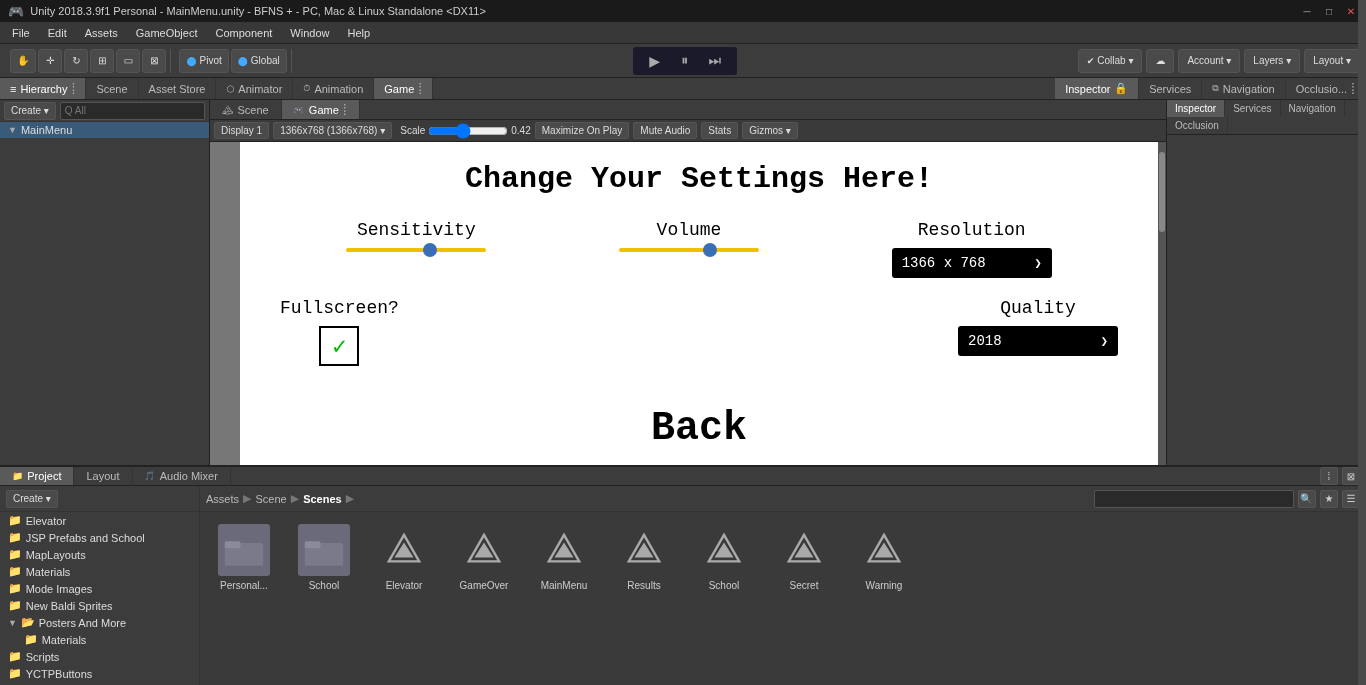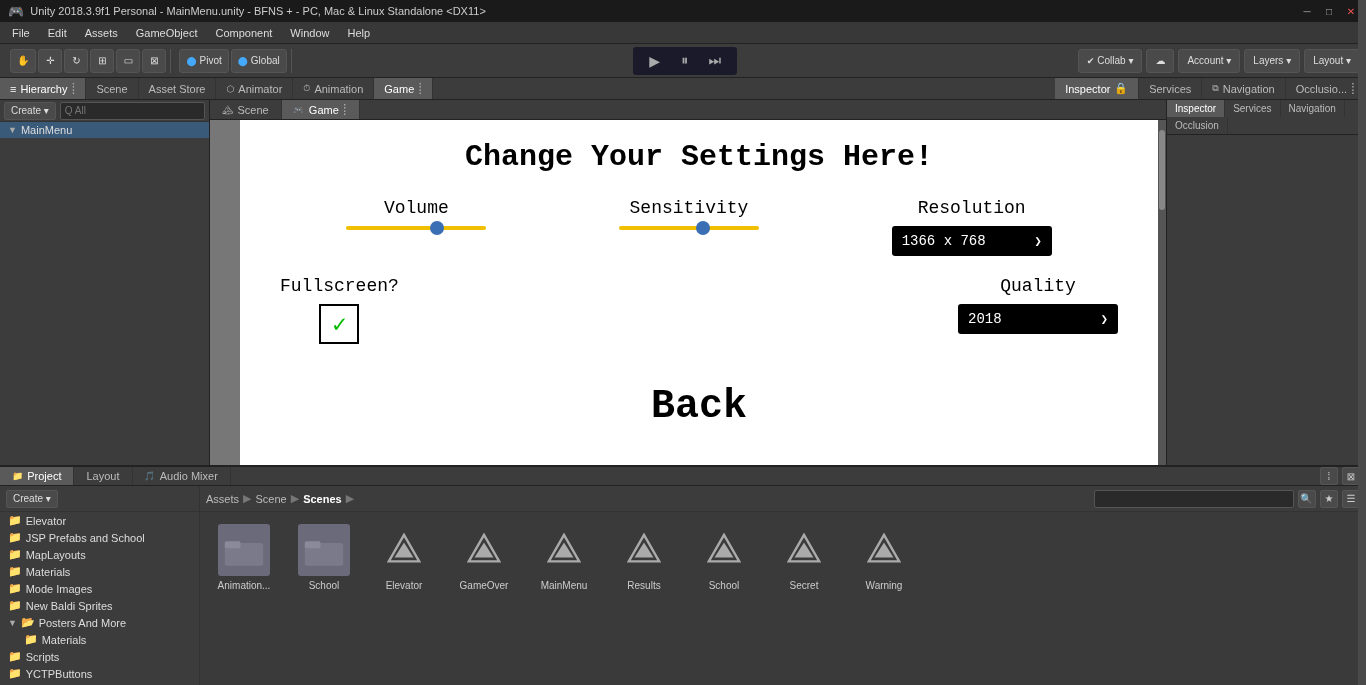--- a/index.html
+++ b/index.html
@@ -648,39 +648,52 @@
         <div class="sg-tab">
           <span style="font-size:9px;">🏔</span>
           <span>Scene</span>
         </div>
         <div class="sg-tab sg-tab-active">
           <span style="font-size:9px;">🎮</span>
           <span>Game</span>
           <span class="dot-menu">⁞</span>
         </div>
       </div>
+      <div id="scene-gizmos-bar">
+        <div class="gizmo-item">Display 1</div>
+        <div class="gizmo-item">1366x768 (1366x768) ▾</div>
+        <div style="display:flex; align-items:center; gap:3px; margin-left:4px;">
+          <span>Scale</span>
+          <input type="range" min="0" max="1" step="0.01" value="0.42" style="width: 80px; height: 12px;">
+          <span>0.42</span>
+        </div>
+        <div class="gizmo-item">Maximize On Play</div>
+        <div class="gizmo-item">Mute Audio</div>
+        <div class="gizmo-item">Stats</div>
+        <div class="gizmo-item">Gizmos ▾</div>
+      </div>
 
       <div id="game-viewport">
         <div style="width:30px; background:#777;"></div>
         <div id="game-content">
           <div id="settings-ui">
             <div id="settings-title">Change Your Settings Here!</div>
             <div id="settings-row1">
 
               <div class="setting-group">
+                <div class="setting-label">Sensitivity</div>
+                <div class="slider-track">
+                  <div class="slider-thumb" style="left: calc(60% - 7px);"></div>
+                </div>
+              </div>
+
+              <div class="setting-group">
                 <div class="setting-label">Volume</div>
                 <div class="slider-track">
                   <div class="slider-thumb" style="left: calc(65% - 7px);"></div>
-                </div>
-              </div>
-
-              <div class="setting-group">
-                <div class="setting-label">Sensitivity</div>
-                <div class="slider-track">
-                  <div class="slider-thumb" style="left: calc(60% - 7px);"></div>
                 </div>
               </div>
 
               <div class="setting-group">
                 <div class="setting-label">Resolution</div>
                 <div class="dropdown-btn">
                   <span>1366 x 768</span>
                   <span class="dropdown-arrow">❯</span>
                 </div>
               </div>
@@ -822,21 +835,21 @@
         </div>
         <div id="project-icons">
 
           <div class="proj-item">
             <div class="proj-icon folder-icon">
               <svg class="folder-svg" viewBox="0 0 48 40">
                 <rect x="2" y="12" width="44" height="26" rx="3" fill="#7a7a8a"></rect>
                 <rect x="2" y="10" width="18" height="8" rx="2" fill="#8a8a9a"></rect>
               </svg>
             </div>
-            <div class="proj-item-label">Animation...</div>
+            <div class="proj-item-label">Personal...</div>
           </div>
 
           <div class="proj-item">
             <div class="proj-icon folder-icon">
               <svg class="folder-svg" viewBox="0 0 48 40">
                 <rect x="2" y="12" width="44" height="26" rx="3" fill="#7a7a8a"></rect>
                 <rect x="2" y="10" width="18" height="8" rx="2" fill="#8a8a9a"></rect>
               </svg>
             </div>
             <div class="proj-item-label">School</div>

